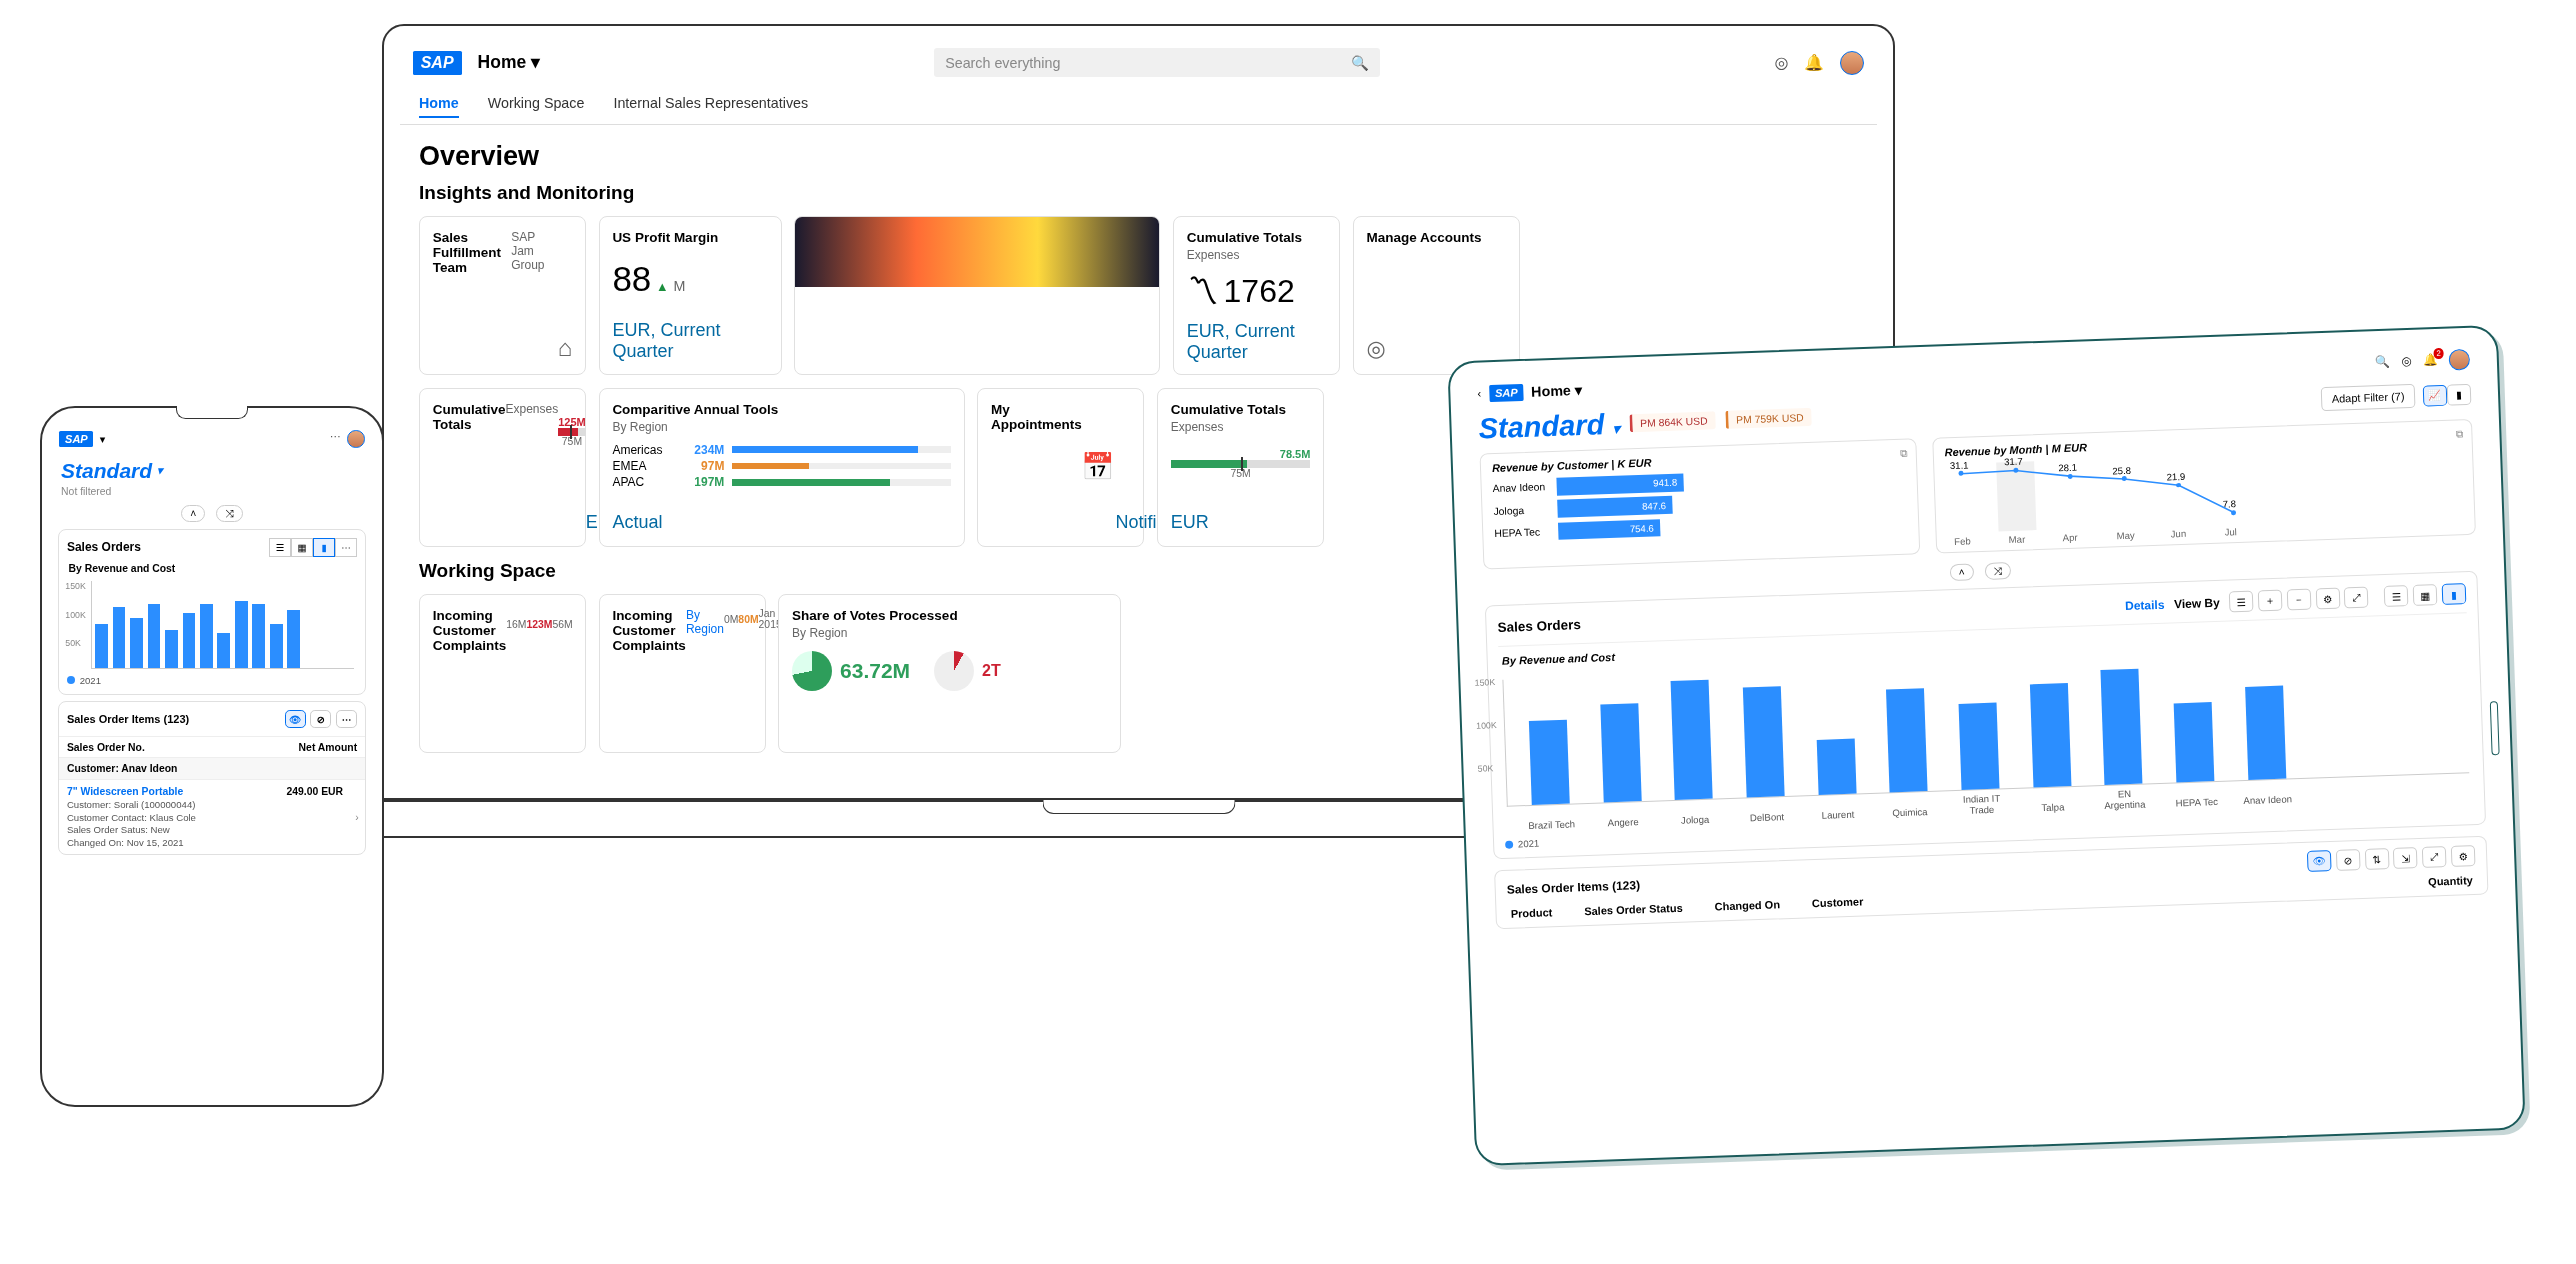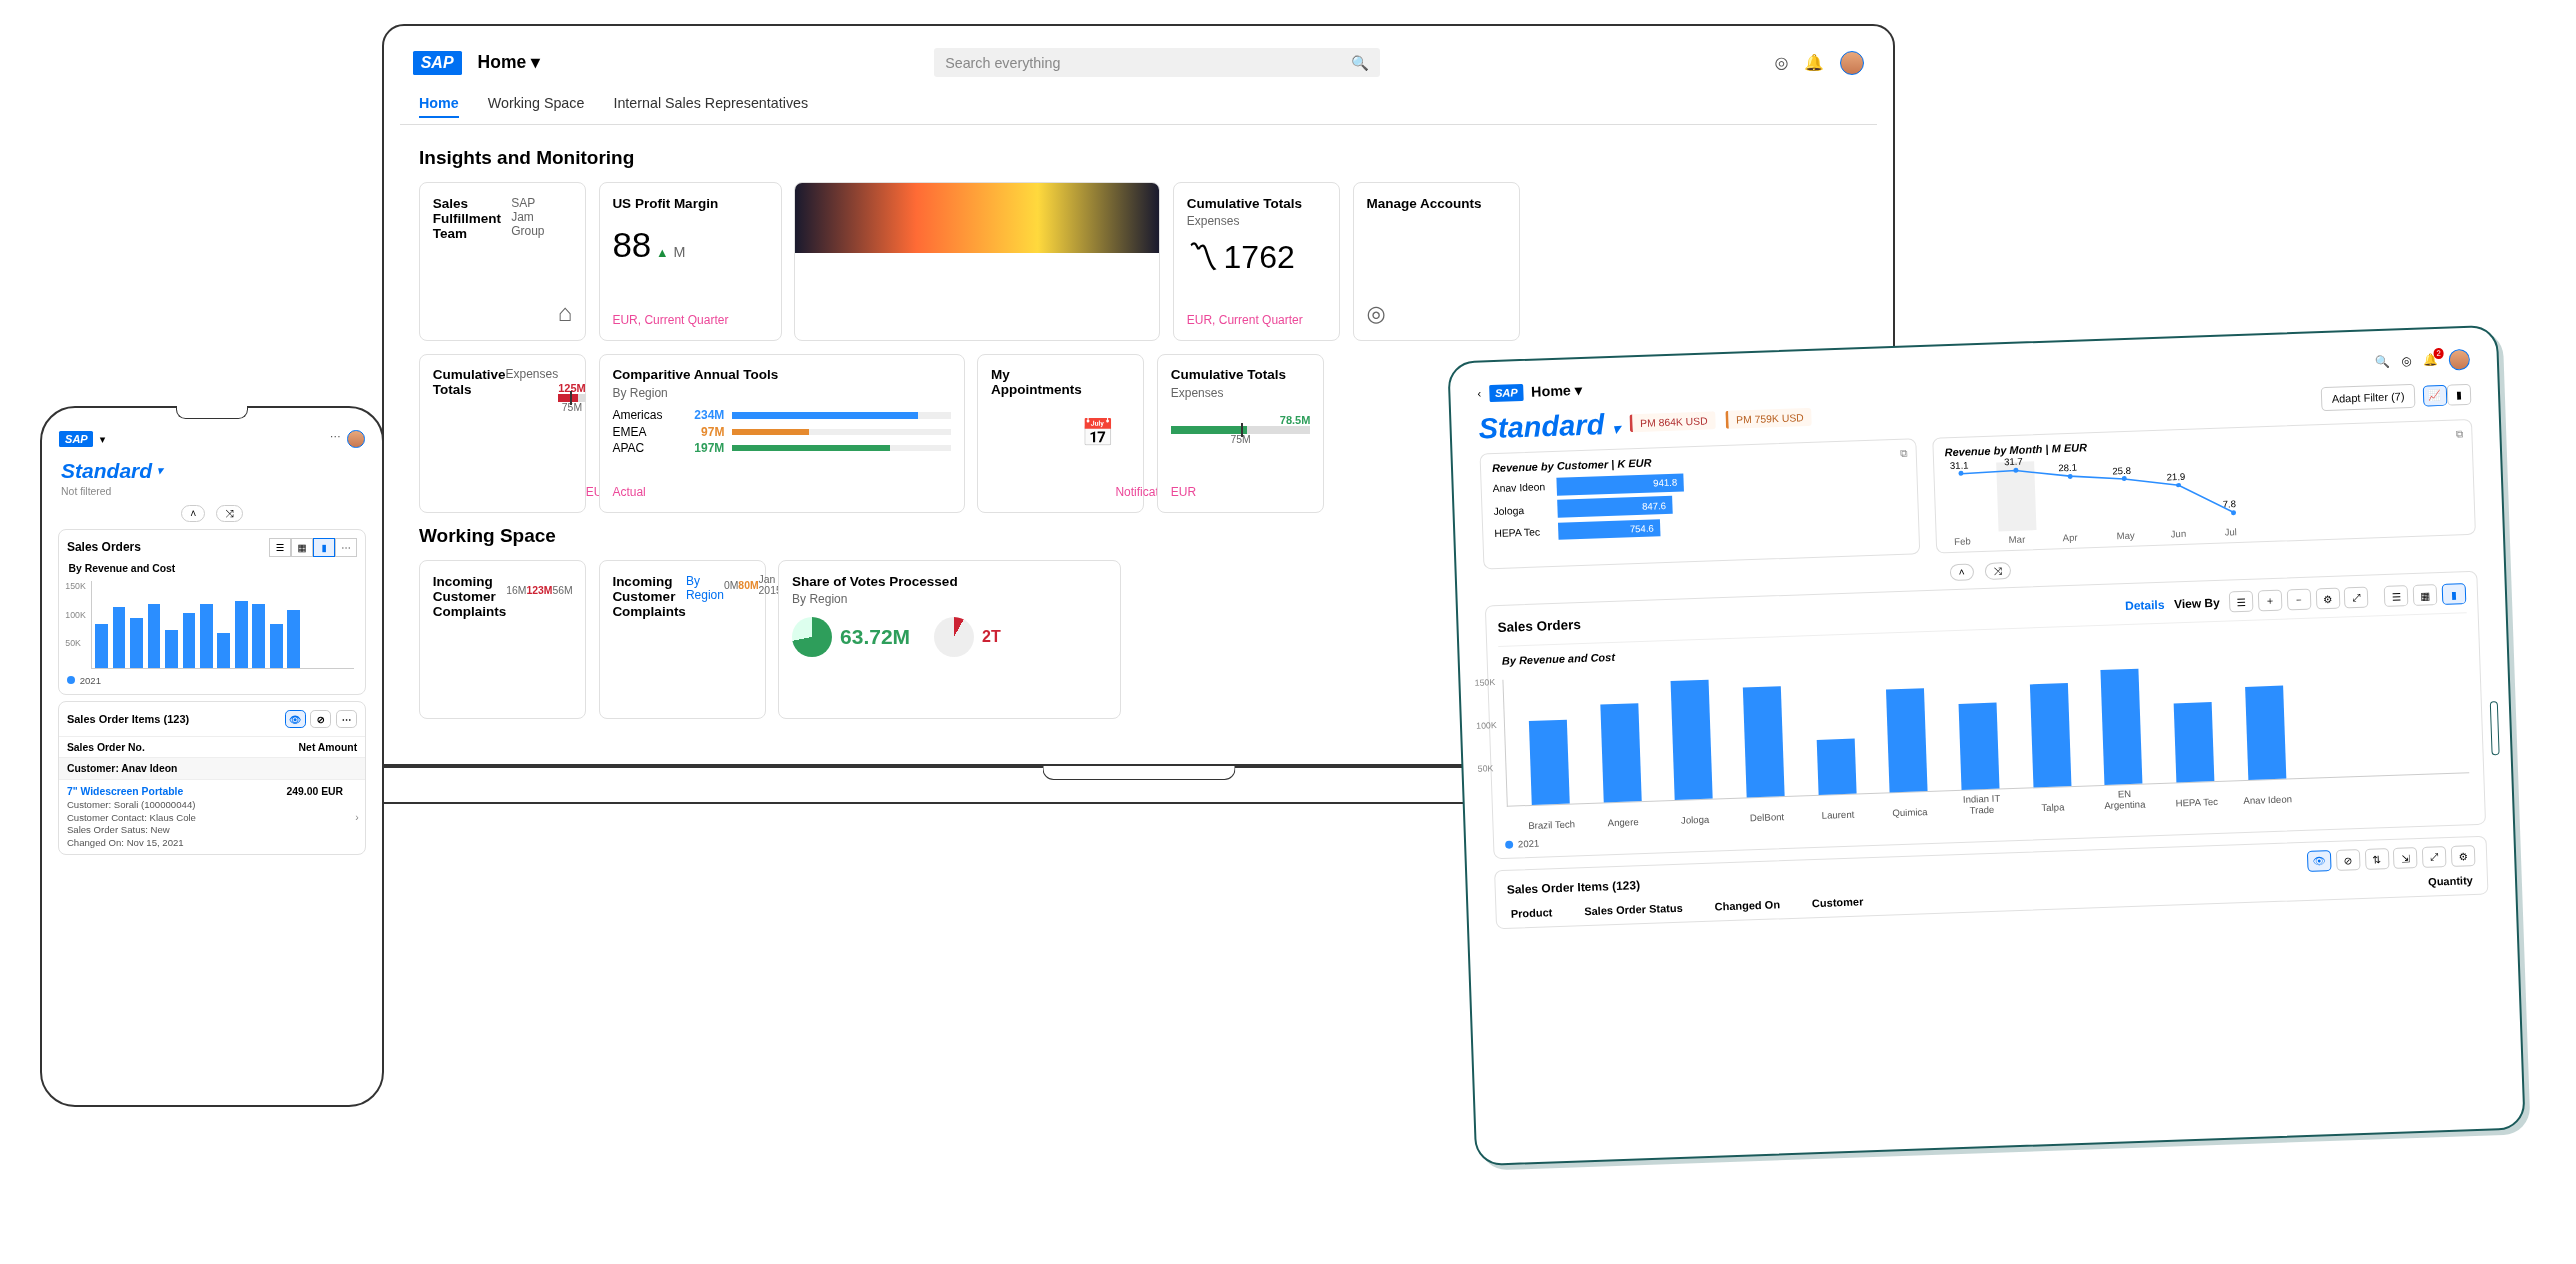--- a/index.html
+++ b/index.html
@@ -24,21 +24,21 @@
 .tab.active { color:#0070f2; border-bottom:2.4px solid #0070f2; font-weight:600;}
 
 .lap-body { padding:16px 19px; }
 .h1 { font-size:27px; font-weight:700; margin-bottom:9.6px;}
 .h2 { font-size:19px; font-weight:700; margin-bottom:12.7px; margin-top:6.4px;}
 
 .card-row { display:flex; gap:12.7px; margin-bottom:12.7px; }
 .card { border:0.8px solid #e0e0e0; border-radius:8px; padding:12.7px; background:#fff; font-size:12.7px; }
 .card-title { font-weight:700; font-size:13.5px; margin-bottom:3.2px; }
 .card-sub { color:#666; font-size:12px; }
-.card-foot { color:#ec4899; font-size:12px; margin-top:auto;}
+.card-foot { color:#0369a1; font-size:18px; margin-top:auto;}
 .cardA { width:167px; height:159px; display:flex; flex-direction:row;}
 .cardB { width:183px; height:159px; display:flex; flex-direction:column;}
 .cardNews { width:366px; height:159px; padding:0; overflow:hidden; display:flex; flex-direction:column; }
 .news-img { height:70px; background:linear-gradient(90deg,#1a1a2e,#ff6b35,#ffd93d,#1a1a2e); }
 .news-body { padding:9.6px 11px; display:flex; gap:8px;}
 .news-txt { flex:1; font-size:12px;}
 .view-btn { background:#eee; border-radius:4.8px; padding:4.8px 11px; font-size:12px; align-self:flex-end; cursor:pointer;}
 .cardC { width:167px; height:159px; display:flex; flex-direction:column;}
 .big-num { font-size:35px; font-weight:400; display:flex; align-items:baseline; gap:4.8px; margin:11px 0;}
 .big-num .unit { font-size:14.3px; color:#666; }
@@ -165,20 +165,21 @@
           <span>🔔</span>
           <span class="avatar"></span>
         </div>
       </div>
       <div class="lap-tabs">
         <span class="tab active">Home</span>
         <span class="tab">Working Space</span>
         <span class="tab">Internal Sales Representatives</span>
       </div>
       <div class="lap-body">
+        <div class="h1">Overview</div>
         <div class="h2">Insights and Monitoring</div>
 
         <div class="card-row">
           <div class="card cardA">
             <div class="card-title">Sales Fulfillment Team</div>
             <div class="card-sub">SAP Jam Group</div>
             <div style="margin-top:auto;font-size:24px;color:#666">⌂</div>
           </div>
           <div class="card cardB">
             <div class="card-title">US Profit Margin</div>

